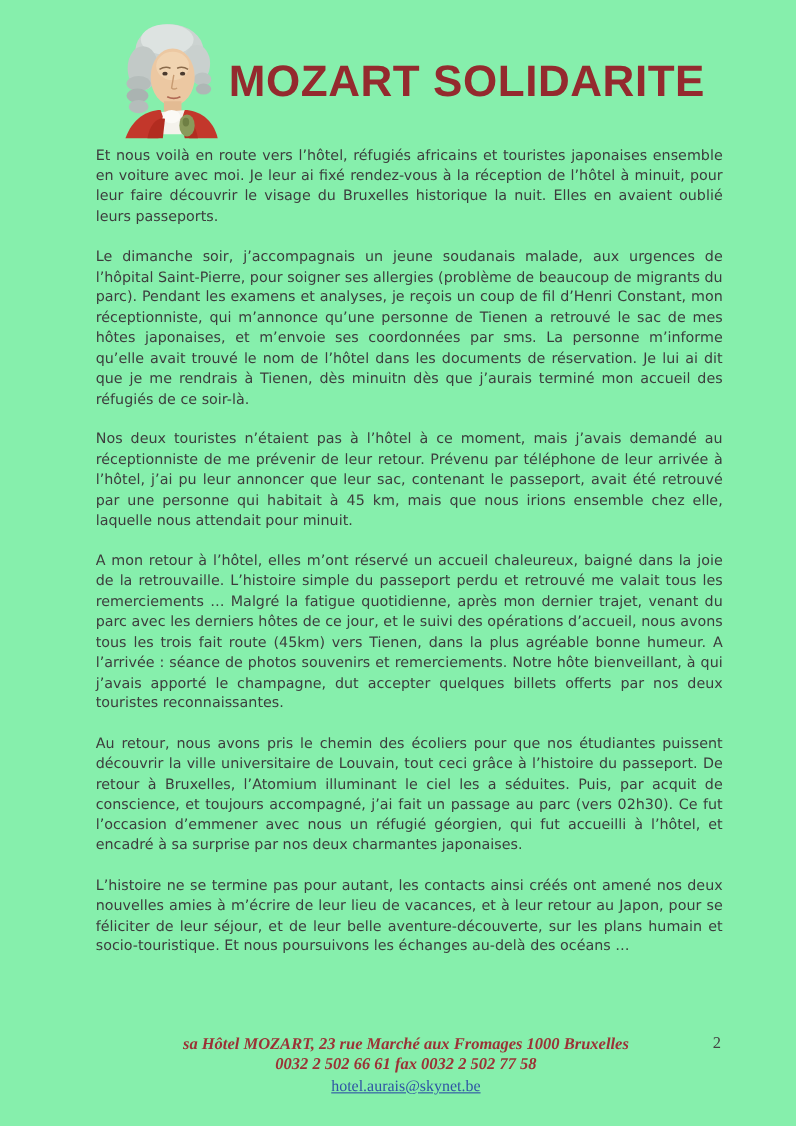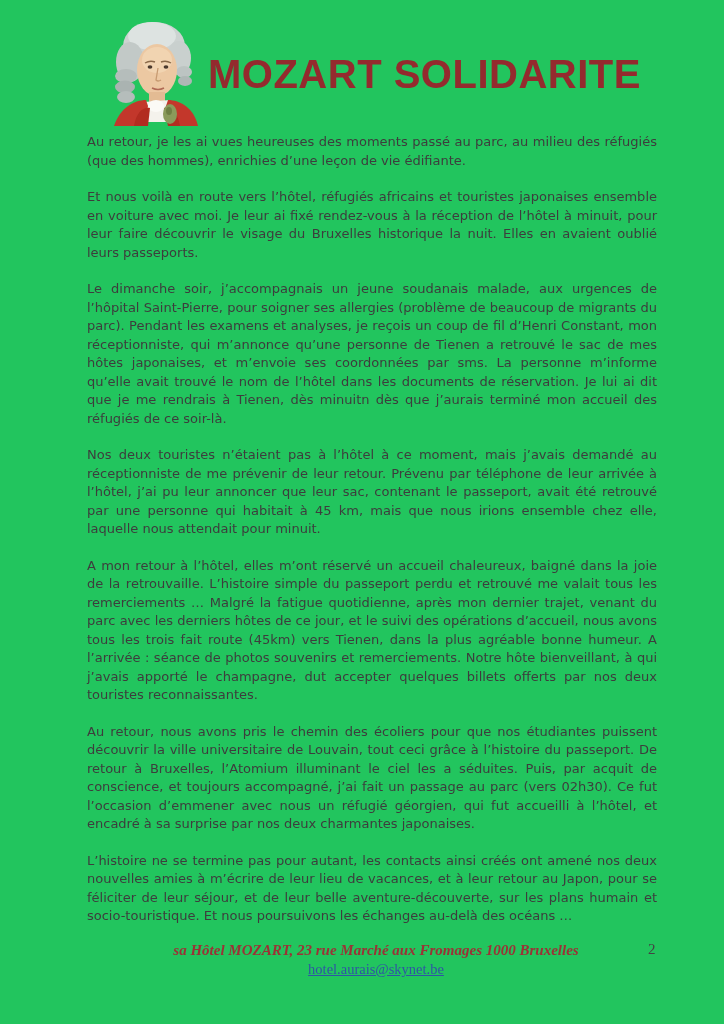--- a/index.html
+++ b/index.html
@@ -4,21 +4,21 @@
 <style>
   * { box-sizing: border-box; margin: 0; padding: 0; }
   html, body { background: #ffffff; }
   body {
     width: 724px; height: 1024px;
     font-family: "DejaVu Sans", sans-serif;
   }
   .page {
     position: relative;
     width: 724px; height: 1024px;
-    background: #22c55e;
+    background: #86efac;
     overflow: hidden;
   }
 
   
   .header { position: absolute; left: 0; top: 0; width: 724px; height: 130px; }
   .portrait {
     position: absolute; left: 100px; top: 14px;
     width: 112px; height: 112px;
   }
   .title {
@@ -42,21 +42,21 @@
     text-align: justify;
     font-family: "DejaVu Sans", sans-serif;
     font-size: 13px;
     line-height: 18.5px;
     color: var(--body_text, #3d3d3d);
   }
   .body-text p.para:last-child { margin-bottom: 4px; }
 
   
   .footer {
-    position: absolute; left: 91px; top: 941px;
+    position: absolute; left: 84px; top: 941px;
     width: 570px;
     text-align: center;
   }
   .footer .address, .footer .phone {
     font-family: "Liberation Serif", "DejaVu Serif", serif;
     font-size: 15px;
     line-height: 18px;
     font-weight: bold;
     font-style: italic;
     color: var(--footer_red, #9b3236);
@@ -123,28 +123,28 @@
         <path d="M80,112 C78,98 70,92 64,94 L68,112 Z" fill="#b22c20"></path>
 
         <ellipse cx="70" cy="100" rx="7" ry="10" fill="#8a9a5b"></ellipse>
         <ellipse cx="69" cy="97" rx="3" ry="4" fill="#6f7f44"></ellipse>
       </svg>
     </div>
     <div class="title">MOZART SOLIDARITE</div>
   </div>
 
   <div class="body-text">
-      <p class="para">Au retour, je les ai vues heureuses des moments passé au parc, au milieu des réfugiés (que des hommes), enrichies d’une leçon de vie édifiante.</p>
       <p class="para">Et nous voilà en route vers l’hôtel, réfugiés africains et touristes japonaises ensemble en voiture avec moi. Je leur ai fixé rendez-vous à la réception de l’hôtel à minuit, pour leur faire découvrir le visage du Bruxelles historique la nuit. Elles en avaient oublié leurs passeports.</p>
       <p class="para">Le dimanche soir, j’accompagnais un jeune soudanais malade, aux urgences de l’hôpital Saint-Pierre, pour soigner ses allergies (problème de beaucoup de migrants du parc). Pendant les examens et analyses, je reçois un coup de fil d’Henri Constant, mon réceptionniste, qui m’annonce qu’une personne de Tienen a retrouvé le sac de mes hôtes japonaises, et m’envoie ses coordonnées par sms. La personne m’informe qu’elle avait trouvé le nom de l’hôtel dans les documents de réservation. Je lui ai dit que je me rendrais à Tienen, dès minuitn dès que j’aurais terminé mon accueil des réfugiés de ce soir-là.</p>
       <p class="para">Nos deux touristes n’étaient pas à l’hôtel à ce moment, mais j’avais demandé au réceptionniste de me prévenir de leur retour. Prévenu par téléphone de leur arrivée à l’hôtel, j’ai pu leur annoncer que leur sac, contenant le passeport, avait été retrouvé par une personne qui habitait à 45 km, mais que nous irions ensemble chez elle, laquelle nous attendait pour minuit.</p>
       <p class="para">A mon retour à l’hôtel, elles m’ont réservé un accueil chaleureux, baigné dans la joie de la retrouvaille. L’histoire simple du passeport perdu et retrouvé me valait tous les remerciements … Malgré la fatigue quotidienne, après mon dernier trajet, venant du parc avec les derniers hôtes de ce jour, et le suivi des opérations d’accueil, nous avons tous les trois fait route (45km) vers Tienen, dans la plus agréable bonne humeur. A l’arrivée : séance de photos souvenirs et remerciements. Notre hôte bienveillant, à qui j’avais apporté le champagne, dut accepter quelques billets offerts par nos deux touristes reconnaissantes.</p>
       <p class="para">Au retour, nous avons pris le chemin des écoliers pour que nos étudiantes puissent découvrir la ville universitaire de Louvain, tout ceci grâce à l’histoire du passeport. De retour à Bruxelles, l’Atomium illuminant le ciel les a séduites. Puis, par acquit de conscience, et toujours accompagné, j’ai fait un passage au parc (vers 02h30). Ce fut l’occasion d’emmener avec nous un réfugié géorgien, qui fut accueilli à l’hôtel, et encadré à sa surprise par nos deux charmantes japonaises.</p>
       <p class="para">L’histoire ne se termine pas pour autant, les contacts ainsi créés ont amené nos deux nouvelles amies à m’écrire de leur lieu de vacances, et à leur retour au Japon, pour se féliciter de leur séjour, et de leur belle aventure-découverte, sur les plans humain et socio-touristique. Et nous poursuivons les échanges au-delà des océans …</p>
     </div>
 
   <div class="footer">
     <div class="address">sa Hôtel MOZART, 23 rue Marché aux Fromages 1000 Bruxelles</div>
+    <div class="phone">0032 2 502 66 61 fax 0032 2 502 77 58</div>
     <a class="email">hotel.aurais@skynet.be</a>
   </div>
   <div class="page-number">2</div>
 
 </div>
 
 </body></html>

